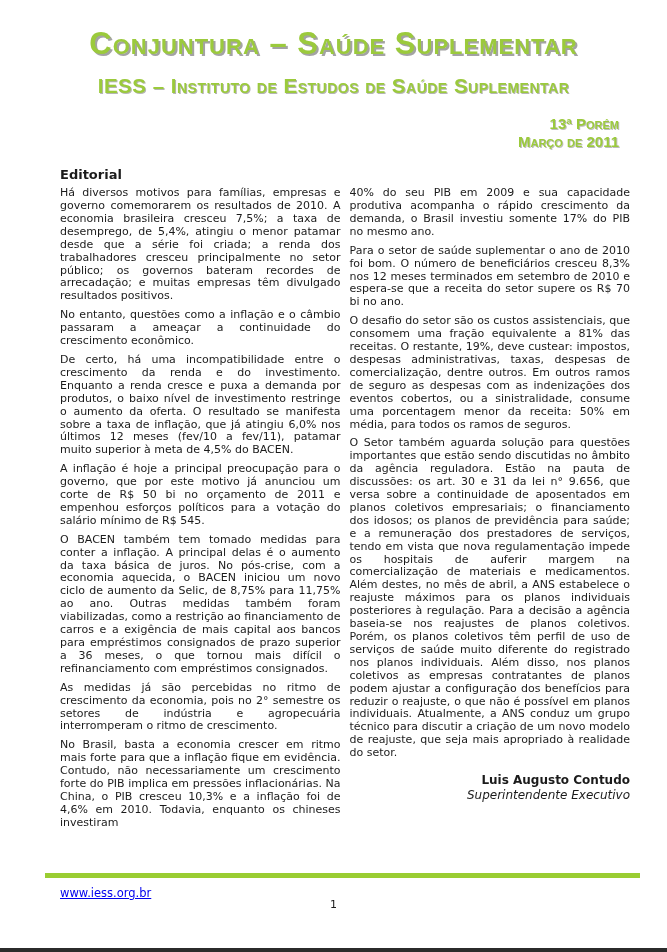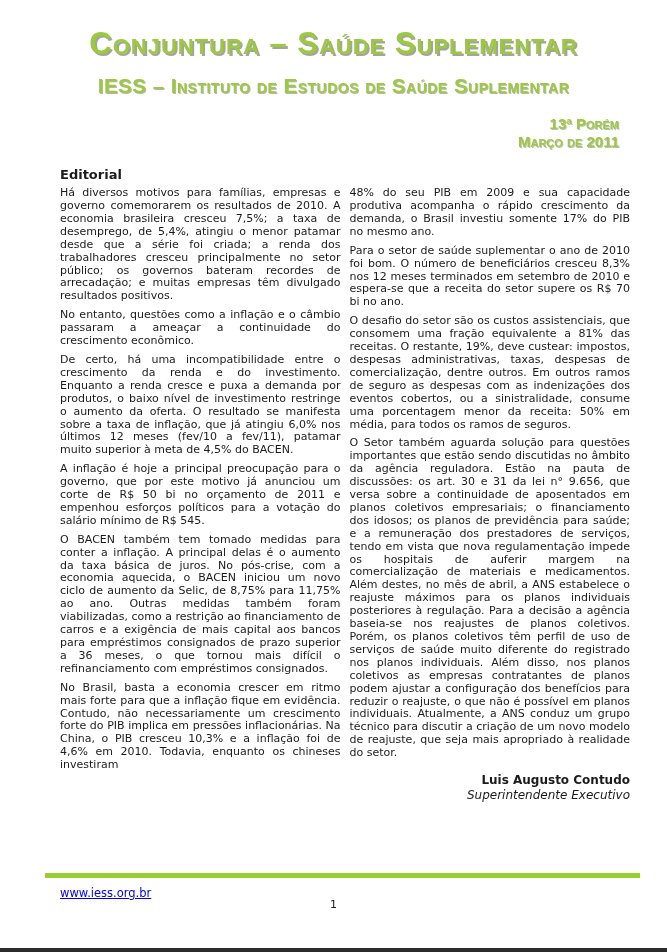--- a/index.html
+++ b/index.html
@@ -129,24 +129,25 @@
 
   <div class="editorial">
     <p class="editorial-heading">Editorial</p>
     <div class="columns">
       <div class="col">
         <p>Há diversos motivos para famílias, empresas e governo comemorarem os resultados de 2010. A economia brasileira cresceu 7,5%; a taxa de desemprego, de 5,4%, atingiu o menor patamar desde que a série foi criada; a renda dos trabalhadores cresceu principalmente no setor público; os governos bateram recordes de arrecadação; e muitas empresas têm divulgado resultados positivos.</p>
         <p>No entanto, questões como a inflação e o câmbio passaram a ameaçar a continuidade do crescimento econômico.</p>
         <p>De certo, há uma incompatibilidade entre o crescimento da renda e do investimento. Enquanto a renda cresce e puxa a demanda por produtos, o baixo nível de investimento restringe o aumento da oferta. O resultado se manifesta sobre a taxa de inflação, que já atingiu 6,0% nos últimos 12 meses (fev/10 a fev/11), patamar muito superior à meta de 4,5% do BACEN.</p>
         <p>A inflação é hoje a principal preocupação para o governo, que por este motivo já anunciou um corte de R$ 50 bi no orçamento de 2011 e empenhou esforços políticos para a votação do salário mínimo de R$ 545.</p>
         <p>O BACEN também tem tomado medidas para conter a inflação. A principal delas é o aumento da taxa básica de juros. No pós-crise, com a economia aquecida, o BACEN iniciou um novo ciclo de aumento da Selic, de 8,75% para 11,75% ao ano. Outras medidas também foram viabilizadas, como a restrição ao financiamento de carros e a exigência de mais capital aos bancos para empréstimos consignados de prazo superior a 36 meses, o que tornou mais difícil o refinanciamento com empréstimos consignados.</p>
+        <p>As medidas já são percebidas no ritmo de crescimento da economia, pois no 2° semestre os setores de indústria e agropecuária interromperam o ritmo de crescimento.</p>
         <p class="stretch-last">No Brasil, basta a economia crescer em ritmo mais forte para que a inflação fique em evidência. Contudo, não necessariamente um crescimento forte do PIB implica em pressões inflacionárias. Na China, o PIB cresceu 10,3% e a inflação foi de 4,6% em 2010. Todavia, enquanto os chineses investiram</p>
       </div>
       <div class="col">
-        <p>48% do seu PIB em 2009 e sua capacidade produtiva acompanha o rápido crescimento da demanda, o Brasil investiu somente 17% do PIB no mesmo ano.</p>
+        <p>40% do seu PIB em 2009 e sua capacidade produtiva acompanha o rápido crescimento da demanda, o Brasil investiu somente 17% do PIB no mesmo ano.</p>
         <p>Para o setor de saúde suplementar o ano de 2010 foi bom. O número de beneficiários cresceu 8,3% nos 12 meses terminados em setembro de 2010 e espera-se que a receita do setor supere os R$ 70 bi no ano.</p>
         <p>O desafio do setor são os custos assistenciais, que consomem uma fração equivalente a 81% das receitas. O restante, 19%, deve custear: impostos, despesas administrativas, taxas, despesas de comercialização, dentre outros. Em outros ramos de seguro as despesas com as indenizações dos eventos cobertos, ou a sinistralidade, consume uma porcentagem menor da receita: 50% em média, para todos os ramos de seguros.</p>
         <p>O Setor também aguarda solução para questões importantes que estão sendo discutidas no âmbito da agência reguladora. Estão na pauta de discussões: os art. 30 e 31 da lei n° 9.656, que versa sobre a continuidade de aposentados em planos coletivos empresariais; o financiamento dos idosos; os planos de previdência para saúde; e a remuneração dos prestadores de serviços, tendo em vista que nova regulamentação impede os hospitais de auferir margem na comercialização de materiais e medicamentos. Além destes, no mês de abril, a ANS estabelece o reajuste máximos para os planos individuais posteriores à regulação. Para a decisão a agência baseia-se nos reajustes de planos coletivos. Porém, os planos coletivos têm perfil de uso de serviços de saúde muito diferente do registrado nos planos individuais. Além disso, nos planos coletivos as empresas contratantes de planos podem ajustar a configuração dos benefícios para reduzir o reajuste, o que não é possível em planos individuais. Atualmente, a ANS conduz um grupo técnico para discutir a criação de um novo modelo de reajuste, que seja mais apropriado à realidade do setor.</p>
         <div class="signature">
           <p class="sig-name">Luis Augusto Contudo</p>
           <p class="sig-role">Superintendente Executivo</p>
         </div>
       </div>
     </div>
   </div>

